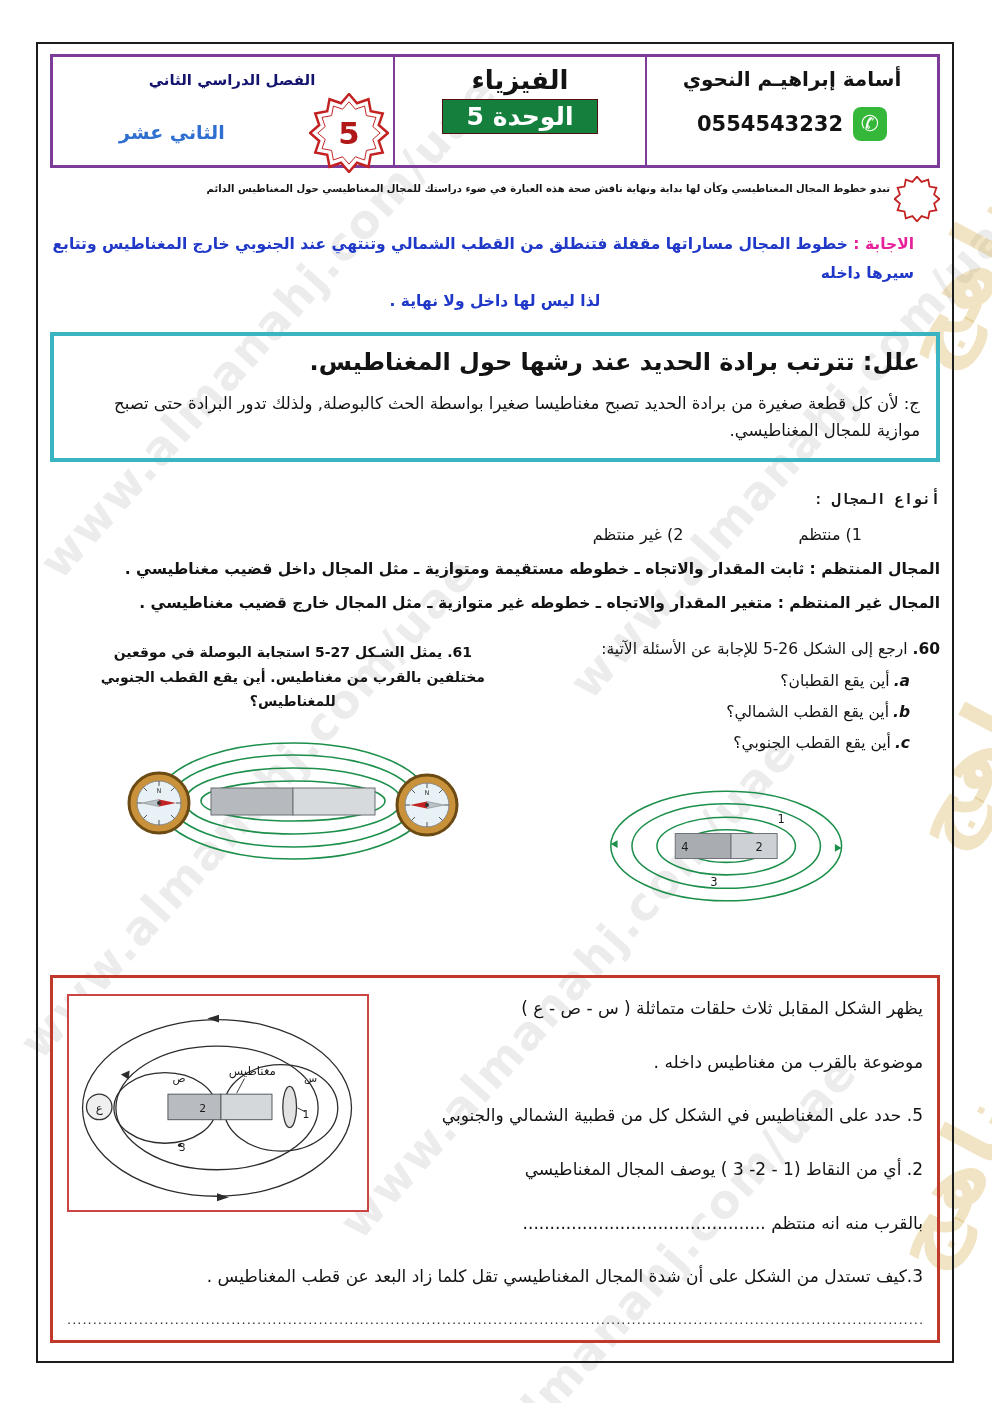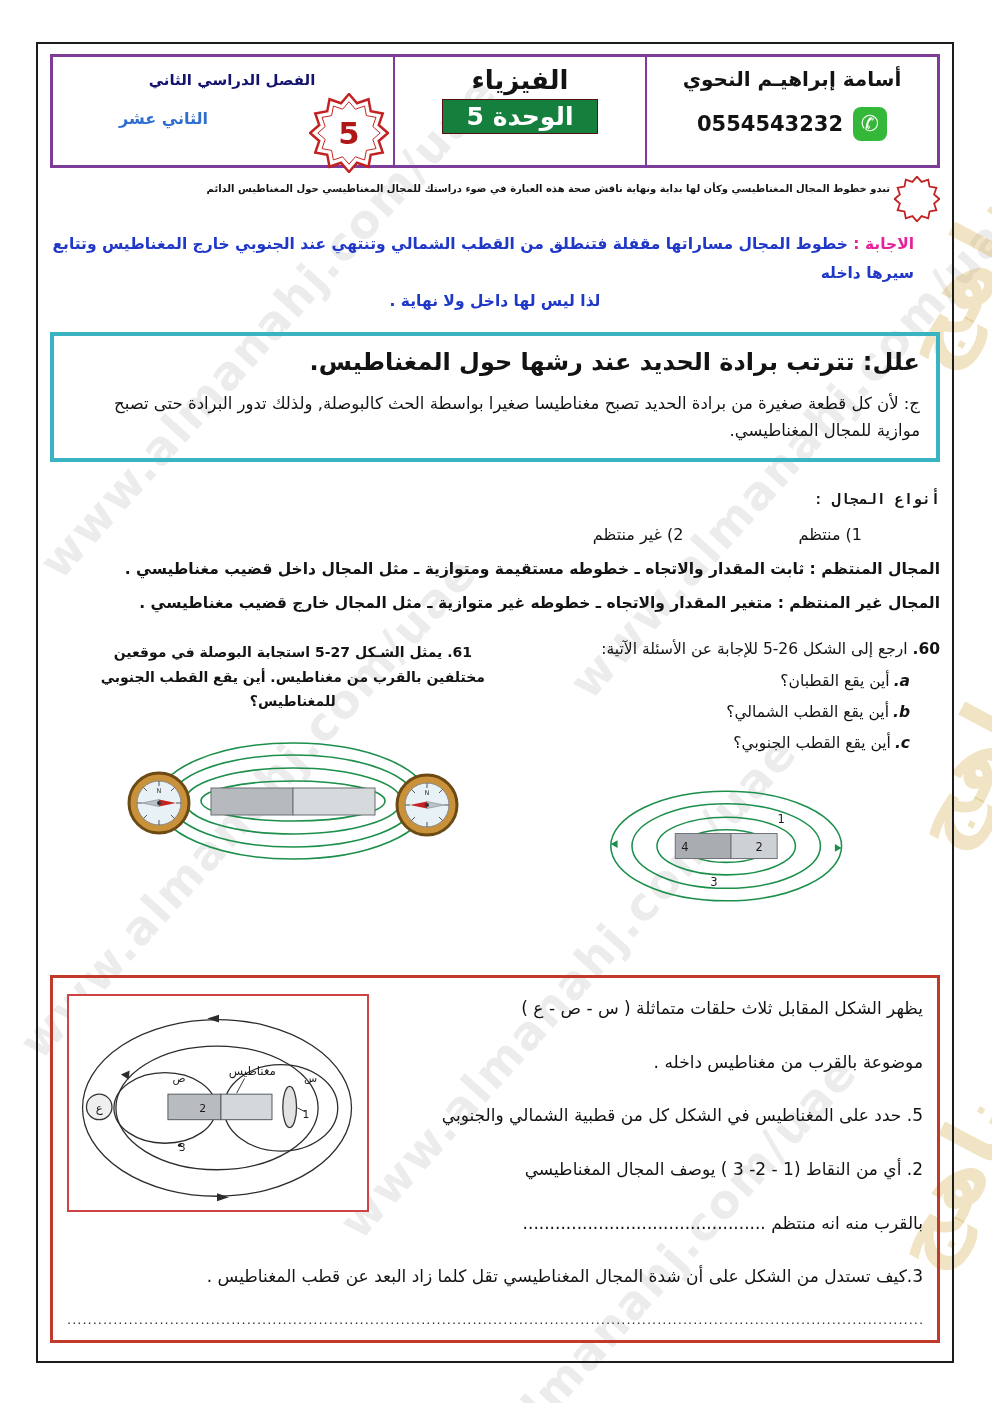--- a/index.html
+++ b/index.html
@@ -37,21 +37,21 @@
   .teacher-name { font-size:20px; font-weight:bold; margin-top:4px; }
   .phone-row { margin-top:16px; display:flex; align-items:center; justify-content:center; gap:10px; }
   .phone-icon { width:34px; height:34px; background:#35b83a; border-radius:8px;
                 display:flex; align-items:center; justify-content:center; }
   .phone-icon::before { content:"✆"; color:#fff; font-size:22px; line-height:1; }
   .phone-number { font-size:21px; font-weight:bold; direction:ltr;text-align:right; }
   .subject-title { font-size:26px; font-weight:bold; margin-top:2px; letter-spacing:1px; }
   .unit-box { margin-top:4px; background:#15803d; color:#fff; font-size:25px; font-weight:bold;
               padding:2px 24px; border:1.5px solid #57100f; }
   .semester { color:#14146e; font-size:15px; font-weight:bold; text-align:center; margin-top:8px; padding-left:18px; }
-  .grade { color:#2f6fd0; font-size:16px; font-weight:bold; margin-top:20px; text-align:left; padding-left:58px; }
+  .grade { color:#2f6fd0; font-size:19px; font-weight:bold; margin-top:32px; text-align:left; padding-left:58px; }
   .star-badge { position:absolute; left:256px; top:36px; width:80px; height:80px; z-index:2; }
   .star-badge text { font-weight:bold; }
 
   
   .q1 { display:flex; gap:4px; margin-top:12px; align-items:flex-start; }
   .q1-star { flex:0 0 46px; margin-top:-4px; }
   .q1-text { flex:1; font-weight:bold; font-size:10px; line-height:1.75; }
 
   .answer1 { margin-top:8px; font-size:15.5px; font-weight:bold; line-height:1.85; }
   .answer1 .l1 { text-align:right; padding-right:26px; }

